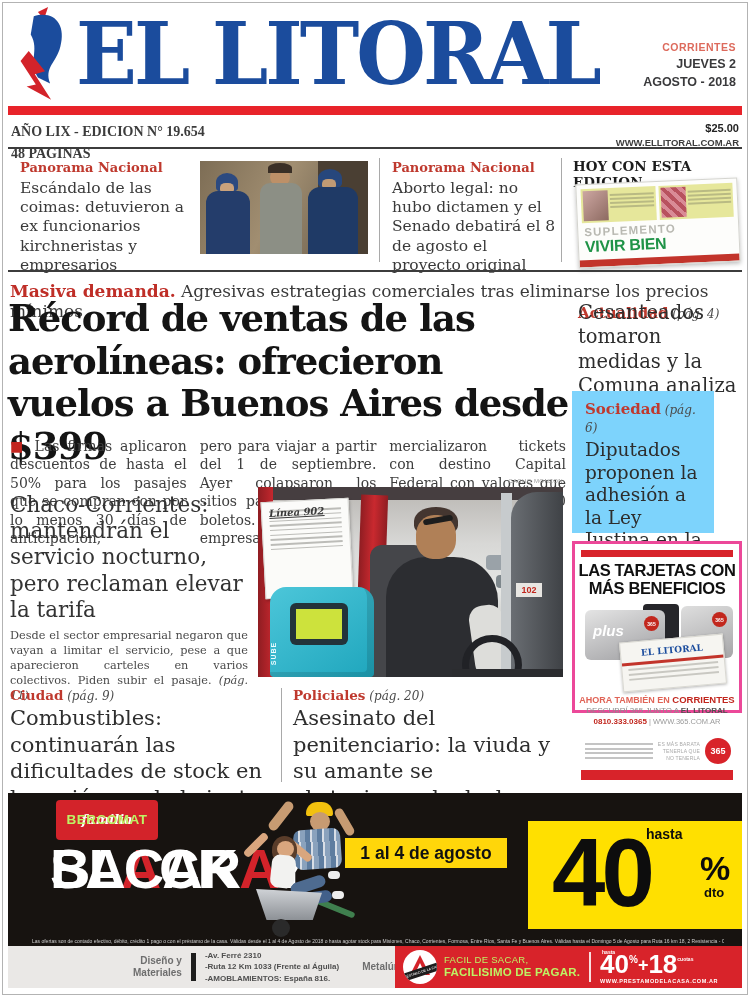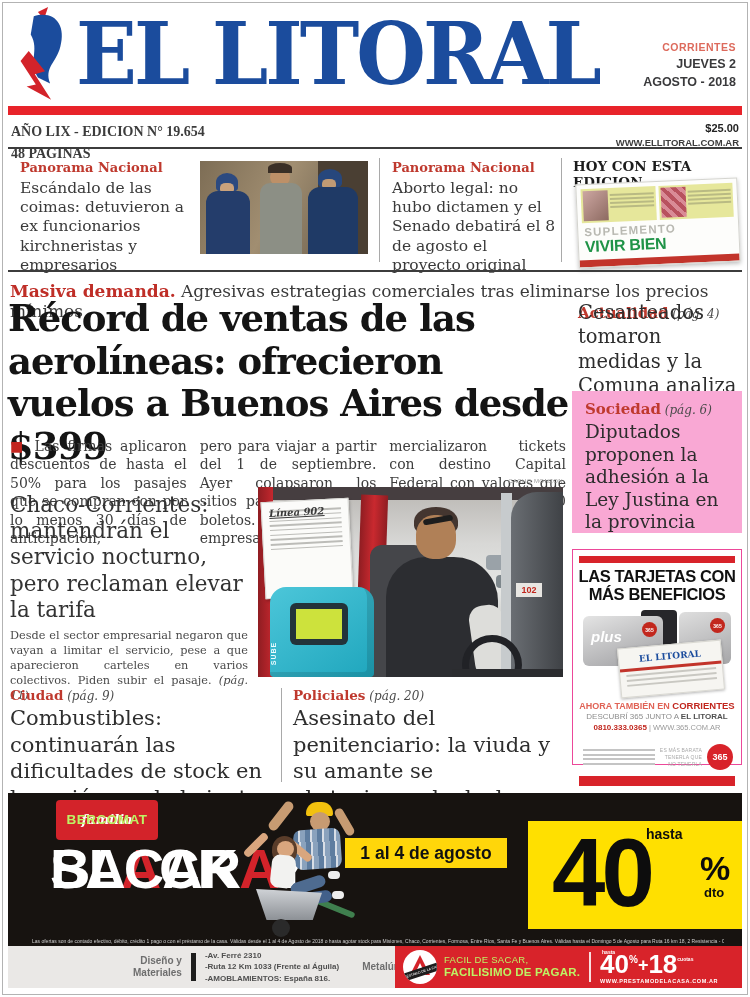--- a/index.html
+++ b/index.html
@@ -54,24 +54,24 @@
   .deck{left:10px;top:437px;width:556px;display:flex;gap:13px;}
   .deck div{flex:1;font-family:"DejaVu Serif",serif;font-size:14px;line-height:1.32;color:#3e3e3e;text-align:justify;}
   .deck .bullet{color:#c2251f;}
   .pagref{font-style:italic;}
   .credit{left:400px;top:478px;width:163px;text-align:right;font-size:6px;color:#9b9b9b;letter-spacing:.4px;}
 
   
   .rail-label{font-family:"DejaVu Serif",serif;font-weight:bold;font-size:15px;color:#bf392e;}
   .rail-page{font-family:"DejaVu Serif",serif;font-style:italic;font-size:12px;color:#4a4a4a;font-weight:normal;}
   .rail-head{font-family:"DejaVu Serif",serif;font-size:19.5px;line-height:1.25;color:#2d2d2d;}
-  .sociedad-box{left:572px;top:391px;width:170px;height:142px;background:#f9a8d4;box-sizing:border-box;padding:9px 8px 16px 13px;}
-
-  
-  .tarjetas{left:572px;top:541px;width:170px;height:216px;background:#fff;border:1px solid #ec4899;box-sizing:border-box;margin-top:8px;}
+  .sociedad-box{left:572px;top:391px;width:142px;height:142px;background:#7dd3fc;box-sizing:border-box;padding:9px 8px 16px 13px;}
+
+  
+  .tarjetas{left:572px;top:541px;width:170px;height:172px;background:#fff;border:3px solid #ec4899;box-sizing:border-box;}
   .tj-bar{position:absolute;left:6px;right:6px;height:7px;background:#d8232a;}
   .tj-title{position:absolute;left:0;top:17px;width:100%;text-align:center;font-weight:900;
     font-size:16.5px;line-height:1.12;color:#101010;letter-spacing:-.4px;}
   .cards{position:absolute;left:10px;top:58px;width:148px;height:88px;}
   .cards div{position:absolute;}
   .card-dark{left:58px;top:2px;width:36px;height:54px;background:#26262a;border-radius:4px;}
   .card-plus{left:0;top:8px;width:80px;height:50px;background:linear-gradient(160deg,#e4e4e4,#9d9da0);border-radius:6px;}
   .card-plus span{position:absolute;left:8px;top:12px;font-weight:bold;font-style:italic;font-size:15px;color:#fff;}
   .chip{width:15px;height:15px;border-radius:50%;background:#c2271d;color:#fff;font-weight:bold;
     font-size:5px;display:flex;align-items:center;justify-content:center;}

